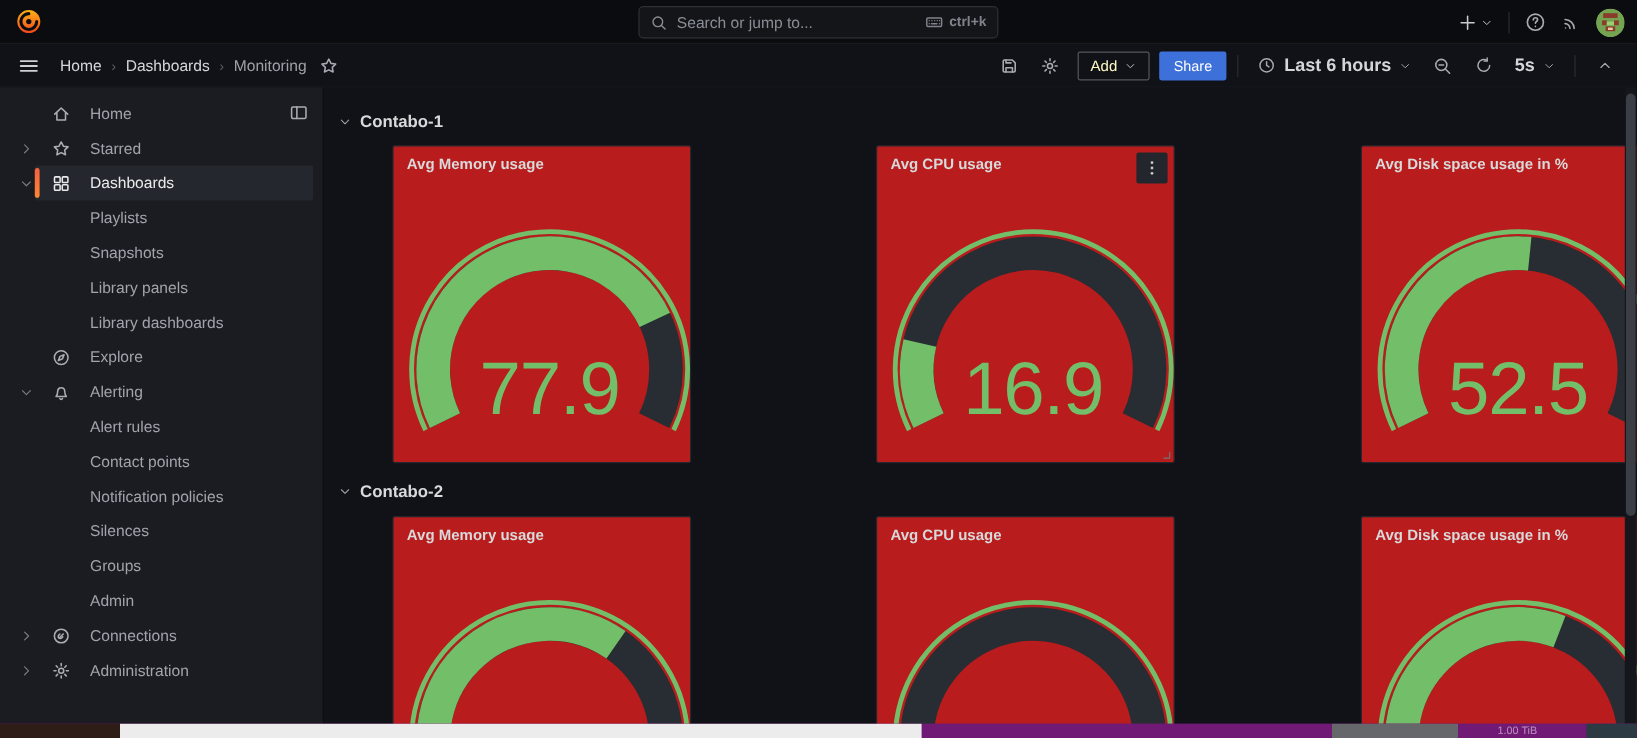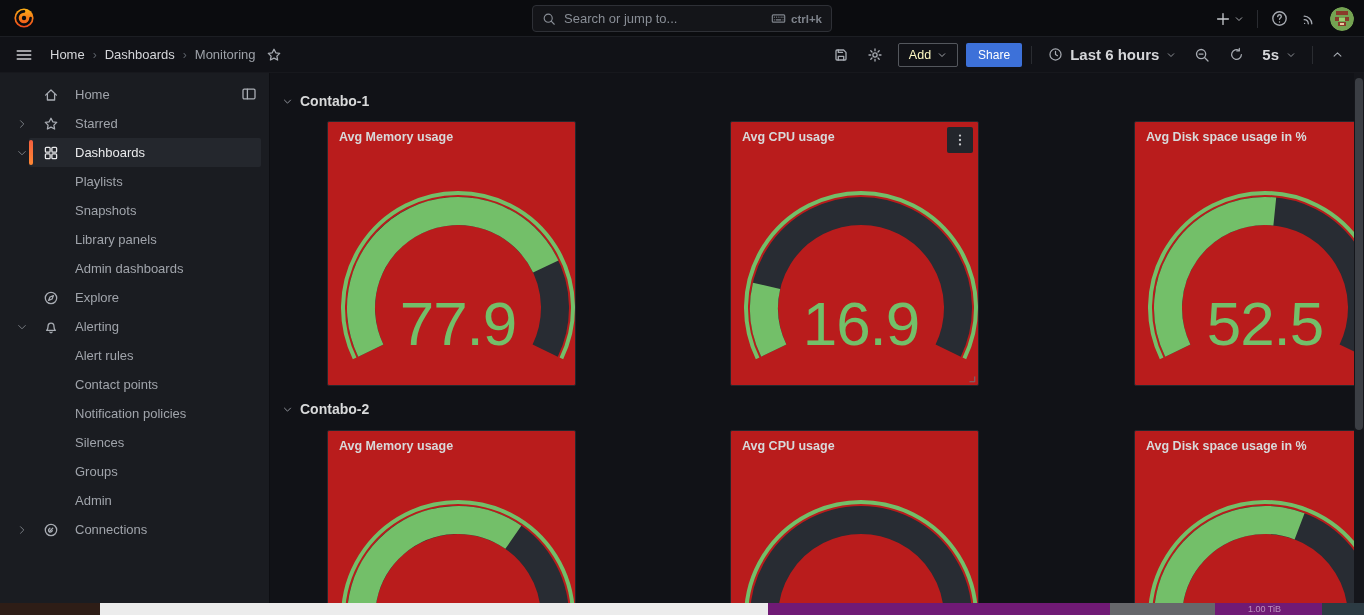--- a/index.html
+++ b/index.html
@@ -337,21 +337,21 @@
           <span class="lbl">Snapshots</span>
         </li>
         <li>
           <span class="chevslot"></span>
           <span class="icoslot"></span>
           <span class="lbl">Library panels</span>
         </li>
         <li>
           <span class="chevslot"></span>
           <span class="icoslot"></span>
-          <span class="lbl">Admin dashboards</span>
+          <span class="lbl">Library dashboards</span>
         </li>
         <li>
           <span class="chevslot"></span>
           <span class="icoslot">
             <span class="icn">
               <svg width="16" height="16" viewBox="0 0 16 16" fill="none" stroke="currentColor" stroke-width="1.3" stroke-linecap="round" stroke-linejoin="round">
                 <circle cx="8" cy="8" r="5.7"></circle>
                 <path d="M10.4 5.6 9.1 9l-3.5 1.4L7 7z"></path>
               </svg>
             </span>
@@ -417,20 +417,38 @@
           <span class="icoslot">
             <span class="icn">
               <svg width="16" height="16" viewBox="0 0 16 16" fill="none" stroke="currentColor" stroke-width="1.3" stroke-linecap="round" stroke-linejoin="round">
                 <circle cx="8" cy="8" r="5.7"></circle>
                 <path d="M6.3 9.7l3.4-3.4"></path>
                 <path d="M6.9 6.3l-.8.8a1.7 1.7 0 1 0 2.4 2.4l.8-.8"></path>
               </svg>
             </span>
           </span>
           <span class="lbl">Connections</span>
+        </li>
+        <li>
+          <span class="chevslot">
+            <span class="icn">
+              <svg width="12" height="12" viewBox="0 0 16 16" fill="none" stroke="currentColor" stroke-width="1.3" stroke-linecap="round" stroke-linejoin="round">
+                <path d="M6 3.6 10.4 8 6 12.4"></path>
+              </svg>
+            </span>
+          </span>
+          <span class="icoslot">
+            <span class="icn">
+              <svg width="16" height="16" viewBox="0 0 16 16" fill="none" stroke="currentColor" stroke-width="1.3" stroke-linecap="round" stroke-linejoin="round">
+                <circle cx="8" cy="8" r="2.1"></circle>
+                <path d="M8 2v1.7M8 12.3V14M2 8h1.7M12.3 8H14M3.8 3.8l1.2 1.2M11 11l1.2 1.2M12.2 3.8 11 5M5 11l-1.2 1.2"></path>
+              </svg>
+            </span>
+          </span>
+          <span class="lbl">Administration</span>
         </li>
       </ul>
   </nav>
 
   <main class="canvas" id="canvas">
       <div class="row-head" style="top: 20px;">
         <span class="icn">
           <svg width="11" height="11" viewBox="0 0 16 16" fill="none" stroke="currentColor" stroke-width="1.3" stroke-linecap="round" stroke-linejoin="round">
             <path d="M3.6 6 8 10.4 12.4 6"></path>
           </svg>

